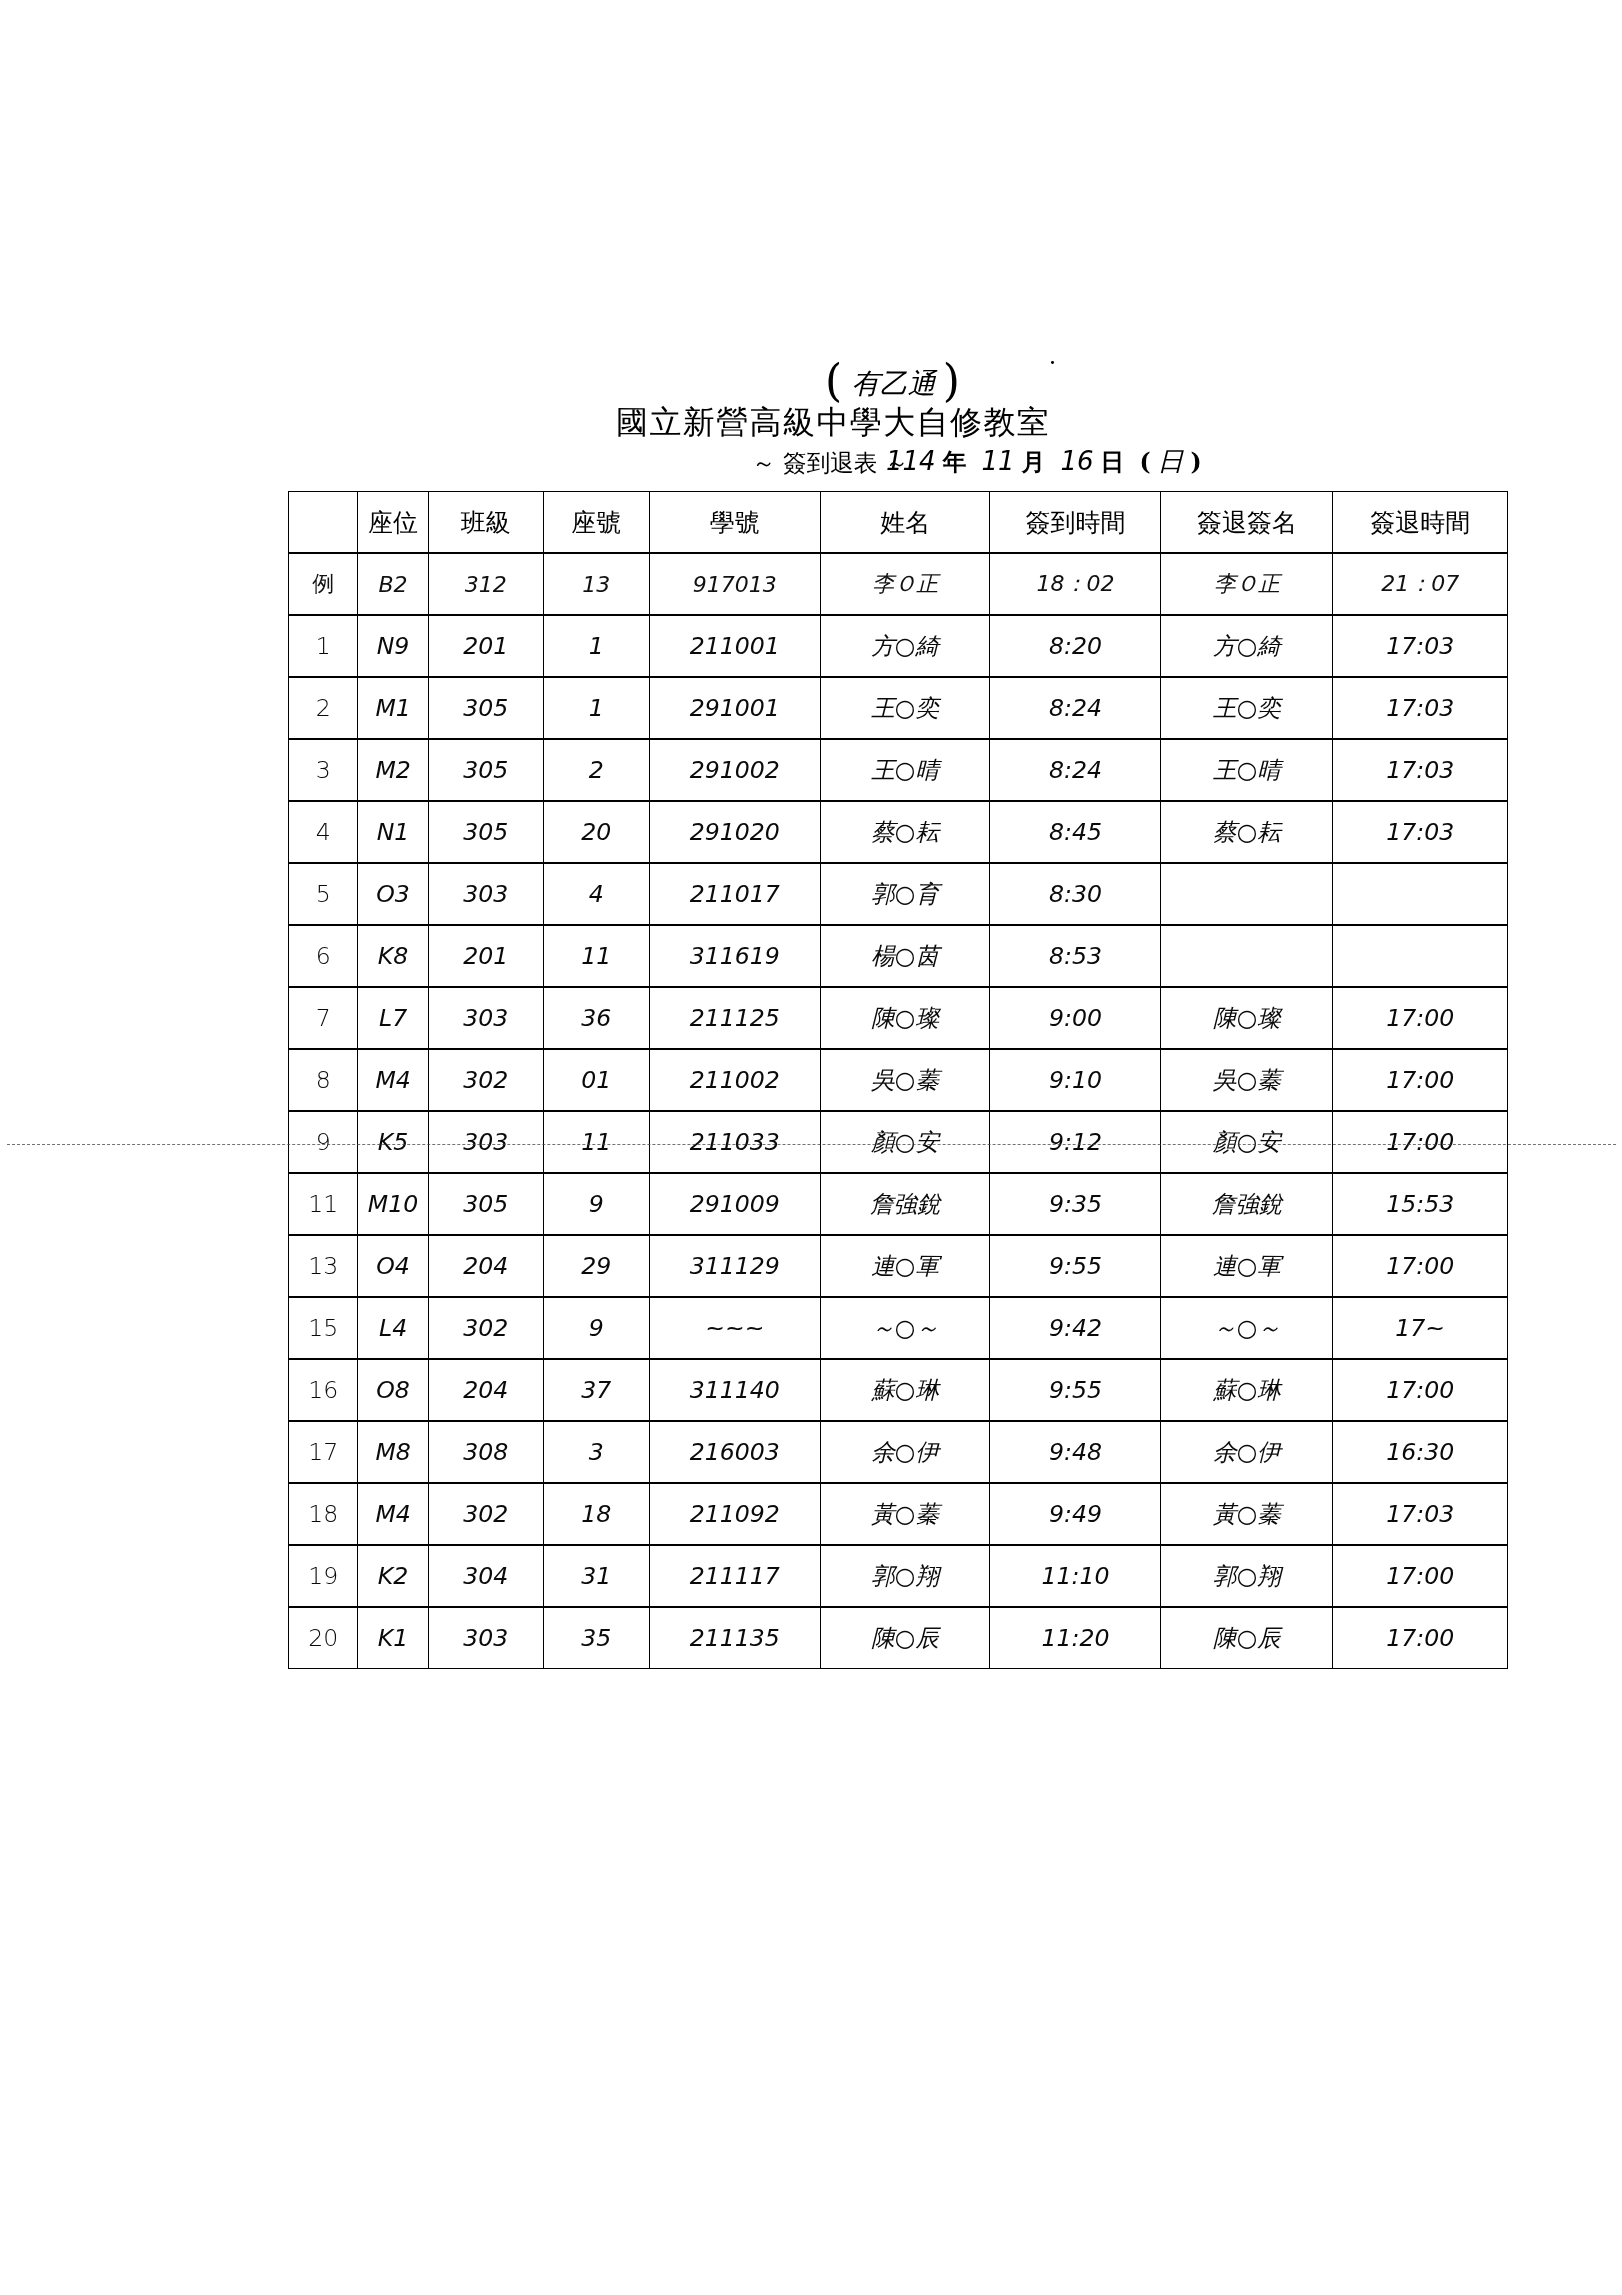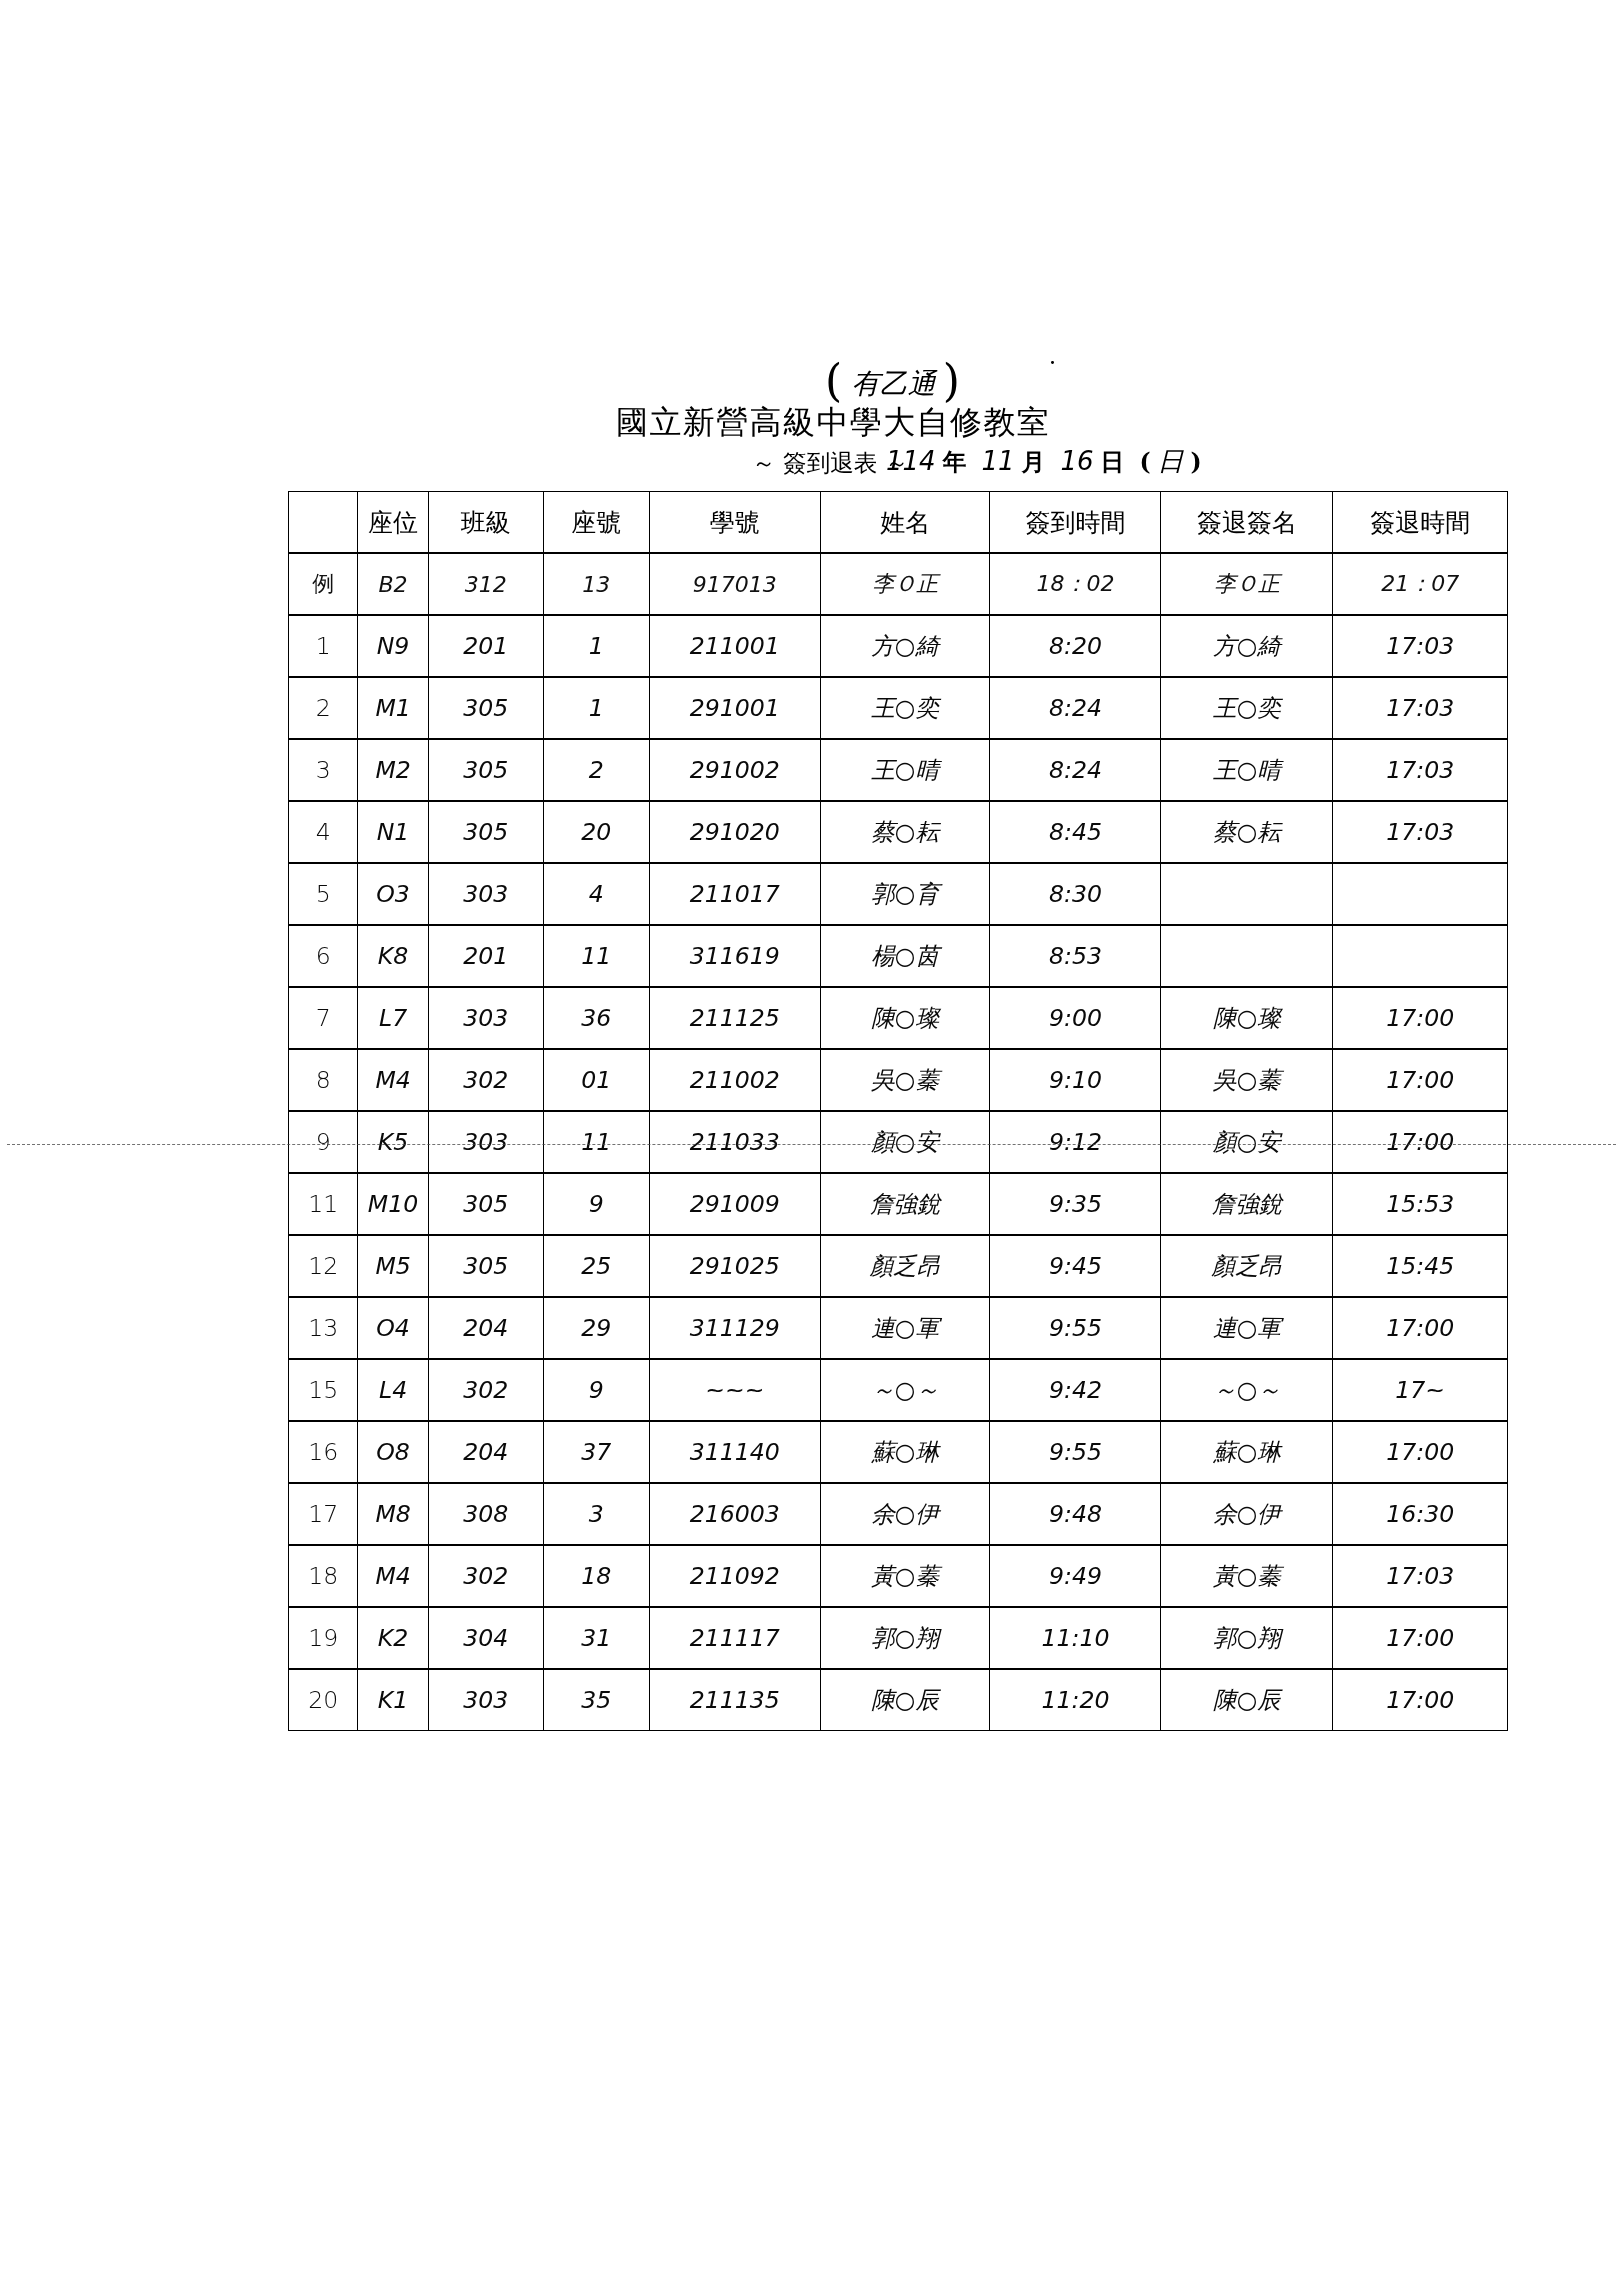--- a/index.html
+++ b/index.html
@@ -202,31 +202,20 @@
         <td>M10</td>
         <td>305</td>
         <td>9</td>
         <td>291009</td>
         <td class="name">詹強銳</td>
         <td>9:35</td>
         <td class="sig">詹強銳</td>
         <td>15:53</td>
       </tr>
       <tr class="row entry thick-top">
-        <td class="idx">12</td>
-        <td>M5</td>
-        <td>305</td>
-        <td>25</td>
-        <td>291025</td>
-        <td class="name">顏乏昂</td>
-        <td>9:45</td>
-        <td class="sig">顏乏昂</td>
-        <td>15:45</td>
-      </tr>
-      <tr class="row entry thick-top">
         <td class="idx">13</td>
         <td>O4</td>
         <td>204</td>
         <td>29</td>
         <td>311129</td>
         <td class="name">連○軍</td>
         <td>9:55</td>
         <td class="sig">連○軍</td>
         <td>17:00</td>
       </tr>

